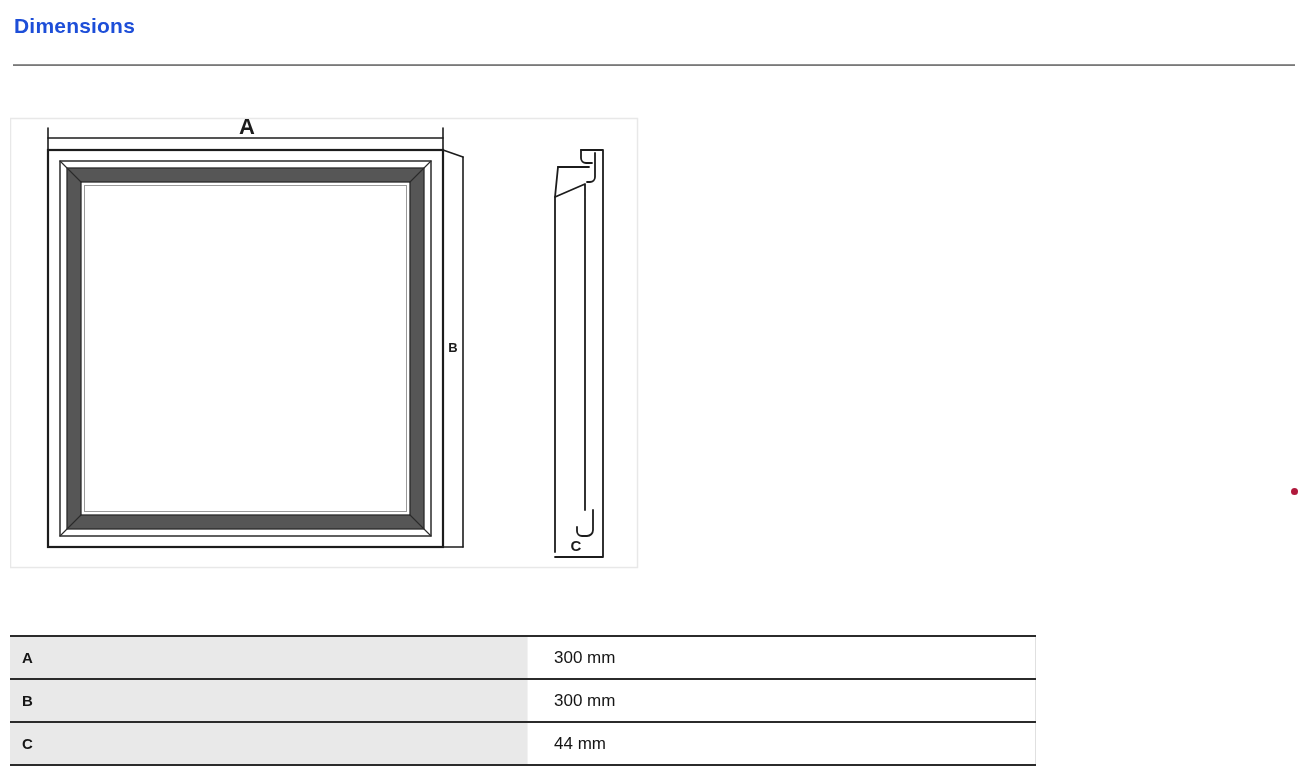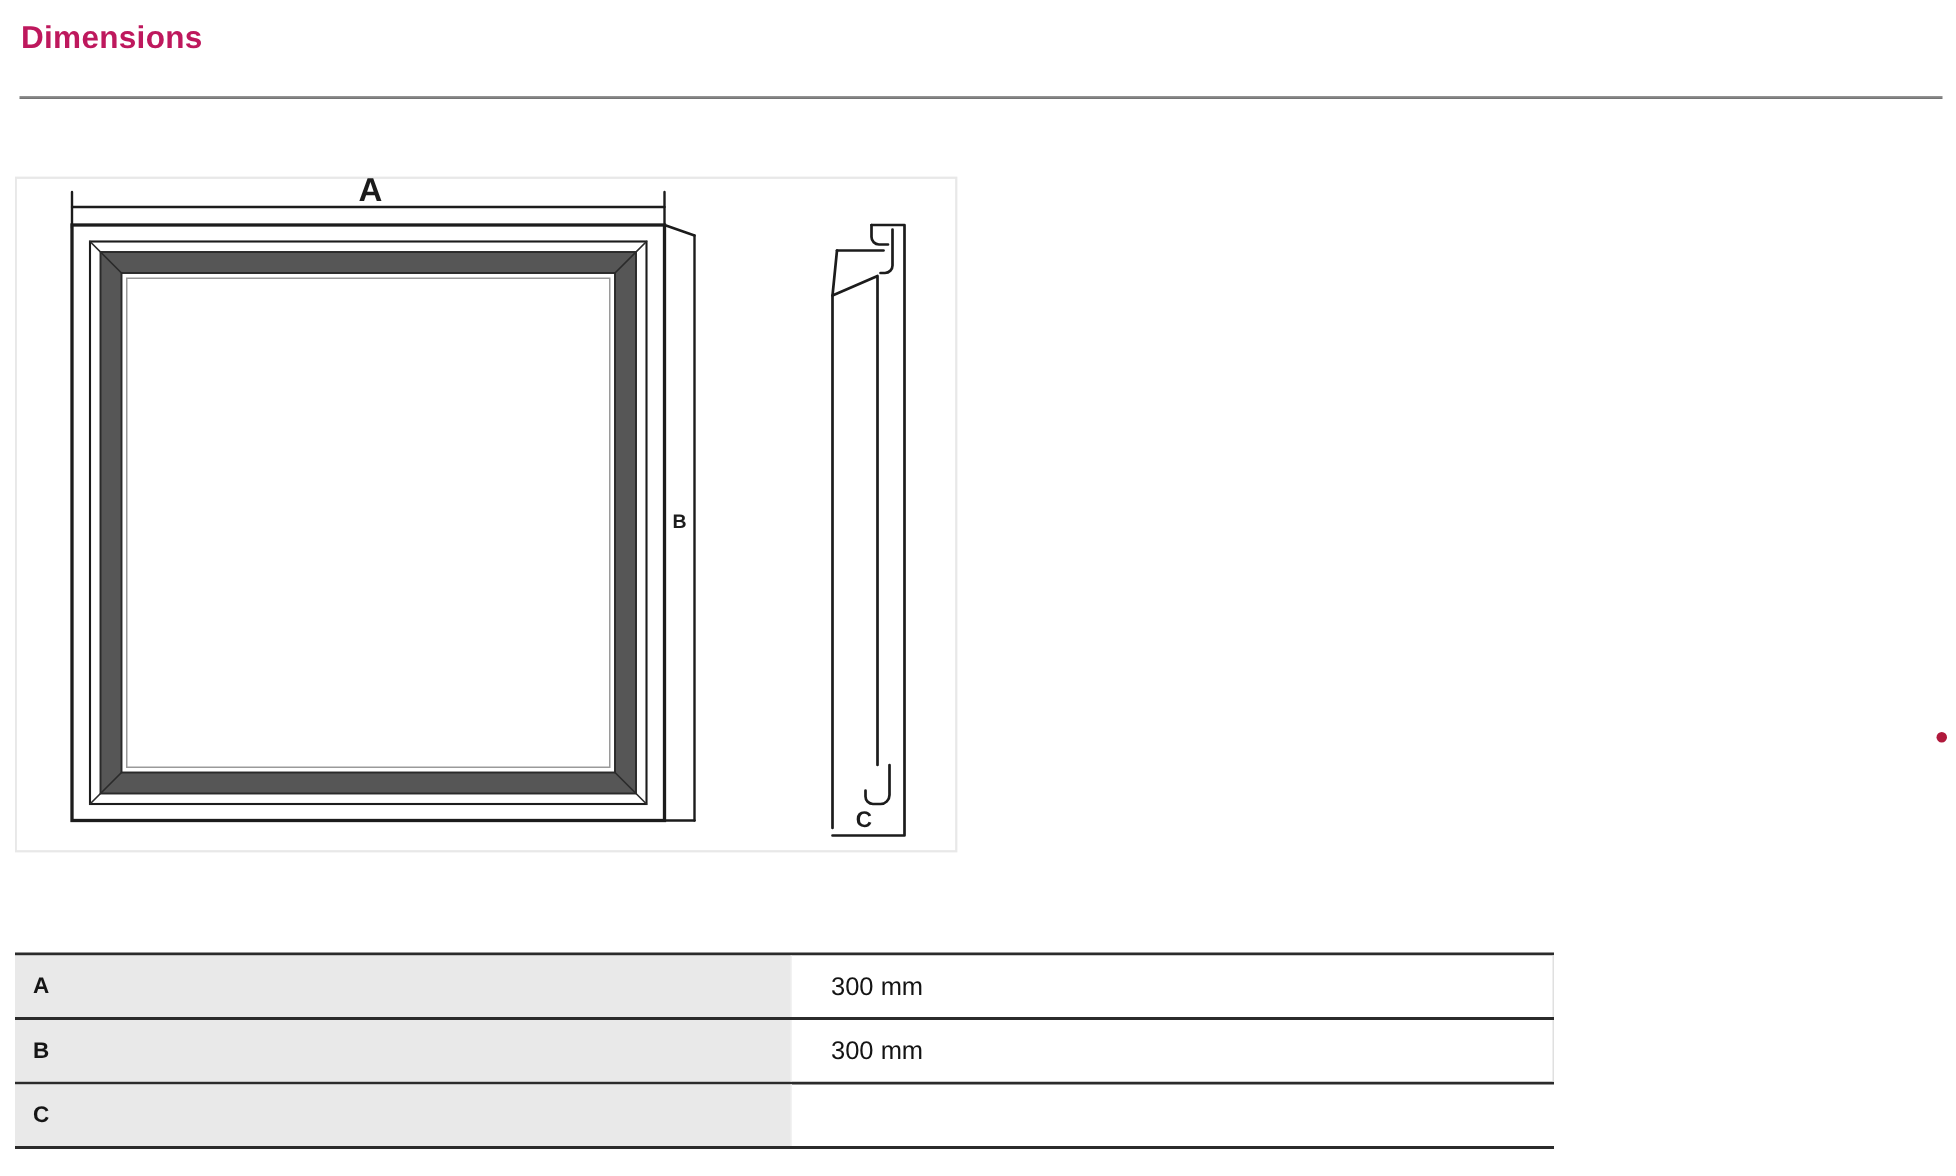--- a/index.html
+++ b/index.html
@@ -4,21 +4,21 @@
 <style>
   html,body{margin:0;padding:0;}
   body{
     width:1304px;height:784px;position:relative;overflow:hidden;
     background:#ffffff;color:#1a1a1a;
     font-family:"Liberation Sans","DejaVu Sans",sans-serif;
   }
   
   .page-header{position:absolute;left:14px;top:14px;width:1282px;}
   .page-title{
-    margin:0;font-size:21px;font-weight:bold;letter-spacing:.2px;color:#be185d;
+    margin:0;font-size:21px;font-weight:bold;letter-spacing:.2px;color:#1d4ed8;
   }
   .title-rule{
     position:absolute;left:13px;top:64px;width:1282px;height:2px;
     background:linear-gradient(#9a9a9a,#6e6e6e);
   }
   
   .figure-wrap{position:absolute;left:10px;top:80px;width:630px;height:495px;}
   svg text{font-family:"Liberation Sans","DejaVu Sans",sans-serif;fill:#1c1c1c;}
   
   .red-dot{
@@ -114,14 +114,15 @@
   <div class="dim-row">
     <div class="dim-cell-label">A</div>
     <div class="dim-cell-value">300 mm</div>
   </div>
   <div class="dim-row">
     <div class="dim-cell-label">B</div>
     <div class="dim-cell-value">300 mm</div>
   </div>
   <div class="dim-row">
     <div class="dim-cell-label">C</div>
+    <div class="dim-cell-value">44 mm</div>
   </div>
 </div>
 
 </body></html>

